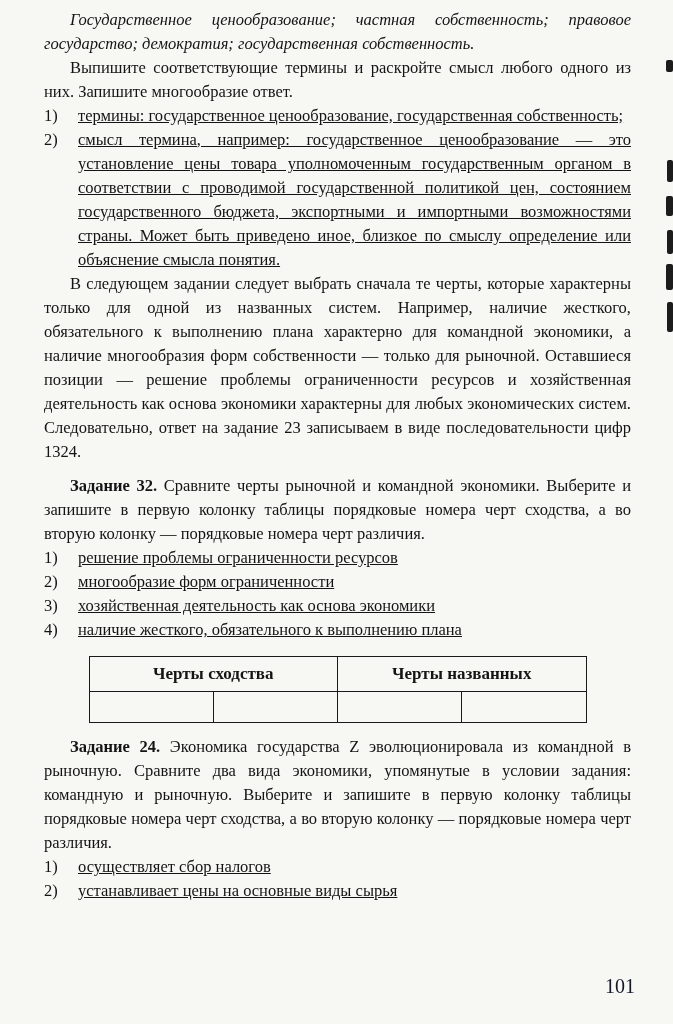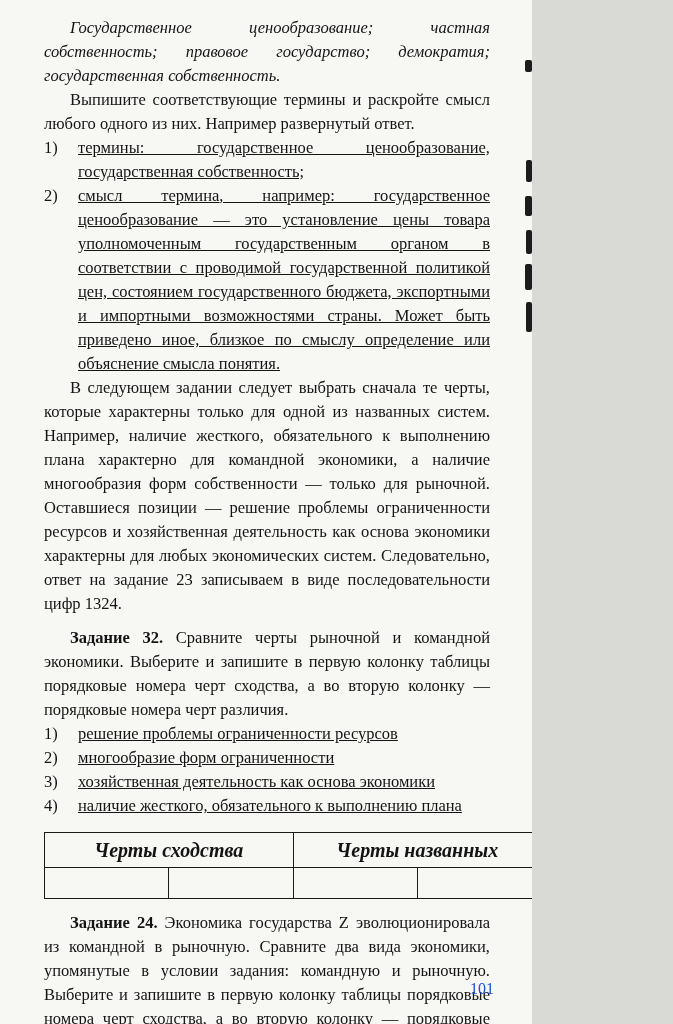--- a/index.html
+++ b/index.html
@@ -3,27 +3,27 @@
 <meta charset="utf-8">
 <style>
   html, body {
     margin: 0;
     padding: 0;
     background: #d9d9d6;
     font-family: "Liberation Serif", "DejaVu Serif", serif;
   }
   .page {
     position: relative;
-    width: 532px;
+    width: 673px;
     height: 1024px;
     background: #f7f7f4;
     color: #141414;
     overflow: hidden;
     box-sizing: border-box;
-    padding: 16px 42px 0 44px;
+    padding: 8px 42px 0 44px;
   }
   .content {
     font-size: 16.5px;
     line-height: 24px;
     text-align: justify;
   }
   p.para {
     margin: 0;
     text-indent: 26px;
   }
@@ -46,39 +46,38 @@
   }
   .li.tight .li-text { text-align: left; }
   table.answer-table {
     border-collapse: collapse;
     margin: 14px auto 12px auto;
     width: 498px;
     table-layout: fixed;
   }
   table.answer-table th, table.answer-table td {
     border: 1.5px solid #1a1a1a;
-    font-size: 20px;
-    font-style: italic;
+    font-size: 17px;
   }
   table.answer-table th {
     font-weight: bold;
     text-align: center;
     padding: 5px 4px;
   }
   table.answer-table td {
     height: 30px;
     padding: 0;
   }
   .spacer-sm { height: 10px; }
   .page-number {
     position: absolute;
     right: 38px;
     bottom: 26px;
-    font-size: 16px;
-    color: #1d4ed8;
+    font-size: 20px;
+    color: #0f172a;
   }
   
   .artifact {
     position: absolute;
     background: #1c1c1c;
     border-radius: 2px;
   }
   .a1 { right: 0; top: 60px;  width: 7px; height: 12px; }
   .a2 { right: 0; top: 160px; width: 6px; height: 22px; }
   .a3 { right: 0; top: 196px; width: 7px; height: 20px; }
@@ -87,21 +86,21 @@
   .a6 { right: 0; top: 302px; width: 6px; height: 30px; }
 </style>
 </head>
 <body>
 
 <div class="page">
   <div class="content">
 
     <p class="para italic-para"><span>Государственное ценообразование; частная собственность; правовое государство; демократия; государственная собственность.</span></p>
 
-    <p class="para"><span>Выпишите соответствующие термины и раскройте смысл любого одного из них. Например развернутый ответ.</span></p>
+    <p class="para"><span>Выпишите соответствующие термины и раскройте смысл любого одного из них. Запишите многообразие ответ.</span></p>
 
 
     <div class="hang-list">
       <div class="li">
         <span class="num">1)</span>
         <span class="li-text"><span class="u">термины</span><span>: государственное ценообразование, государственная собственность;</span></span>
       </div>
       <div class="li">
         <span class="num">2)</span>
         <span class="li-text"><span class="u">смысл термина</span><span>, например: государственное ценообразование — это установление цены товара уполномоченным государственным органом в соответствии с проводимой государственной политикой цен, состоянием государственного бюджета, экспортными и импортными возможностями страны. Может быть приведено иное, близкое по смыслу определение или объяснение смысла понятия.</span></span>

